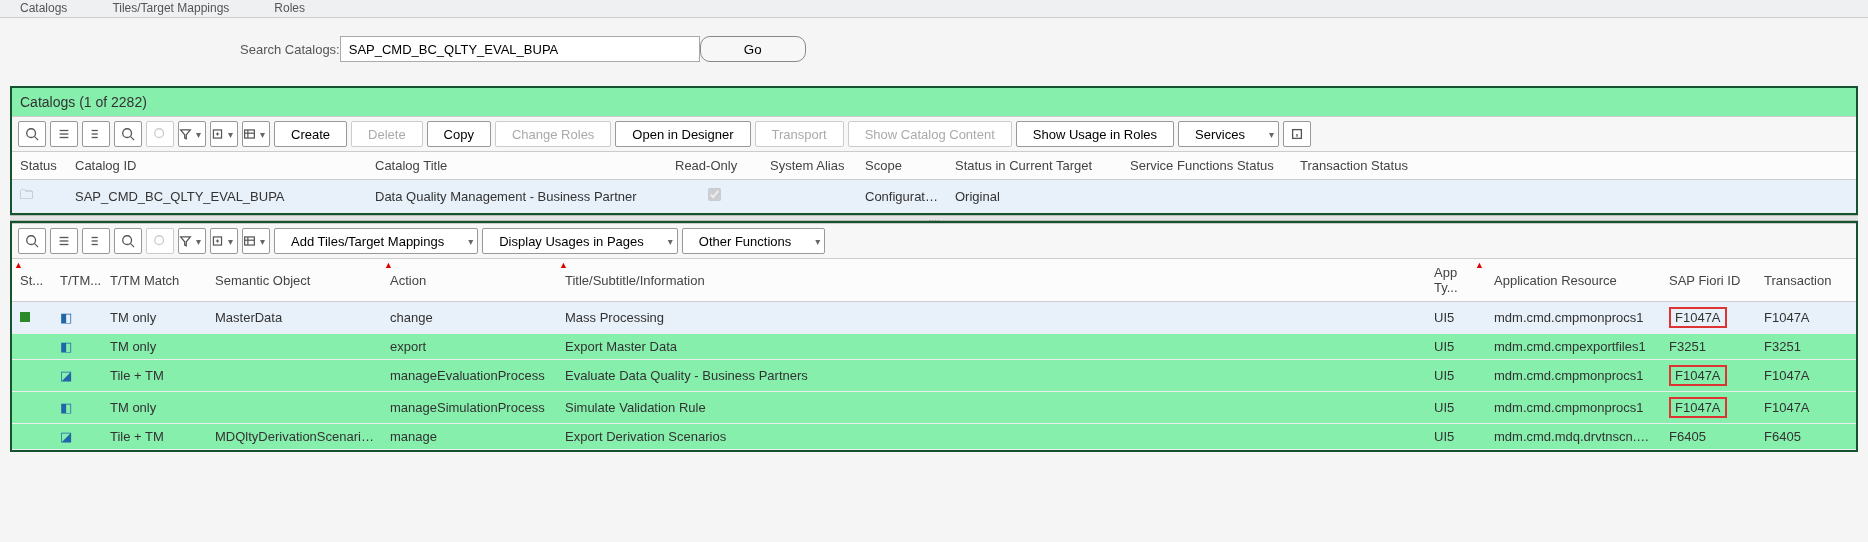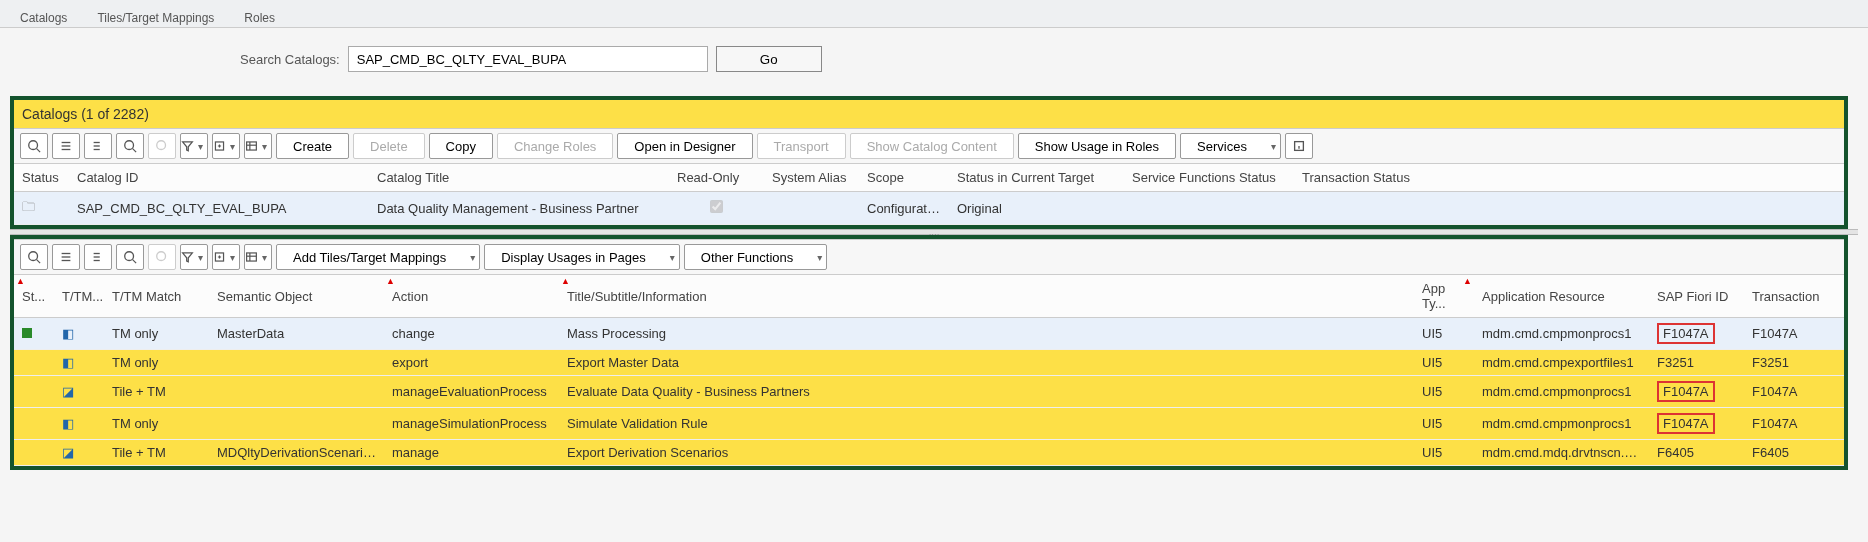--- a/index.html
+++ b/index.html
@@ -1,23 +1,23 @@
 <!DOCTYPE html>
 <html><head>
   <meta charset="utf-8">
   <style>
     * { box-sizing: border-box; margin: 0; padding: 0; }
     body { font-family: Arial, sans-serif; font-size: 13px; background: #f5f5f5; color: #333; }
-    .top-tabs { display:flex; gap:30px; padding:0 20px; border-bottom:1px solid #ccc; background:#eef0f2; height:28px; align-items:flex-end; }
+    .top-tabs { display:flex; gap:45px; padding:0 20px; border-bottom:1px solid #ccc; background:#eef0f2; height:18px; align-items:flex-end; }
     .top-tab { font-size:12px; color:#555; cursor:pointer; padding-bottom:2px; }
-    .search-row { display:flex; align-items:center; padding:18px 0 18px 240px; gap:8px; }
+    .search-row { display:flex; align-items:center; padding:18px 0 18px 240px; gap:0; }
     .search-label { color:#555; font-size:13px; }
     .search-input { width:360px; height:26px; border:1px solid #aaa; padding:0 8px; font-size:13px; }
-    .go-btn { width:106px; height:26px; border:1px solid #888; background:#f7f7f7; cursor:pointer; border-radius:0; }
-    .panel { margin:6px 20px 0 10px; border:4px solid #14532d; background:#fde047; }
+    .go-btn { width:106px; height:26px; border:1px solid #888; background:#f7f7f7; cursor:pointer; border-radius:10px; }
+    .panel { margin:6px 10px 0 10px; border:2px solid #14532d; background:#86efac; }
     .panel-title { padding:6px 8px; font-size:14px; color:#333; }
     .toolbar { display:flex; align-items:center; gap:4px; padding:4px 6px; border-top:1px solid #ccc; border-bottom:1px solid #ccc; background:#f7f7f7; flex-wrap:wrap; }
     .tb-btn { height:26px; border:1px solid #999; background:#fff; padding:0 16px; font-size:13px; cursor:pointer; border-radius:2px; display:flex; align-items:center; gap:4px; }
     .tb-btn.icon { width:28px; padding:0; justify-content:center; }
     .tb-btn.drop { padding-right:4px; }
     .tb-btn.disabled { color:#aaa; border-color:#ccc; cursor:default; }
     .chev { font-size:10px; color:#666; }
     .table { width:100%; border-collapse:collapse; table-layout:fixed; }
     .table th { text-align:left; font-weight:normal; padding:6px 8px; border-bottom:1px solid #ccc; background:#fcfcfc; color:#444; font-size:13px; position:relative; }
     .table td { padding:5px 8px; border-bottom:1px solid #eee; font-size:13px; white-space:nowrap; overflow:hidden; text-overflow:ellipsis; }

